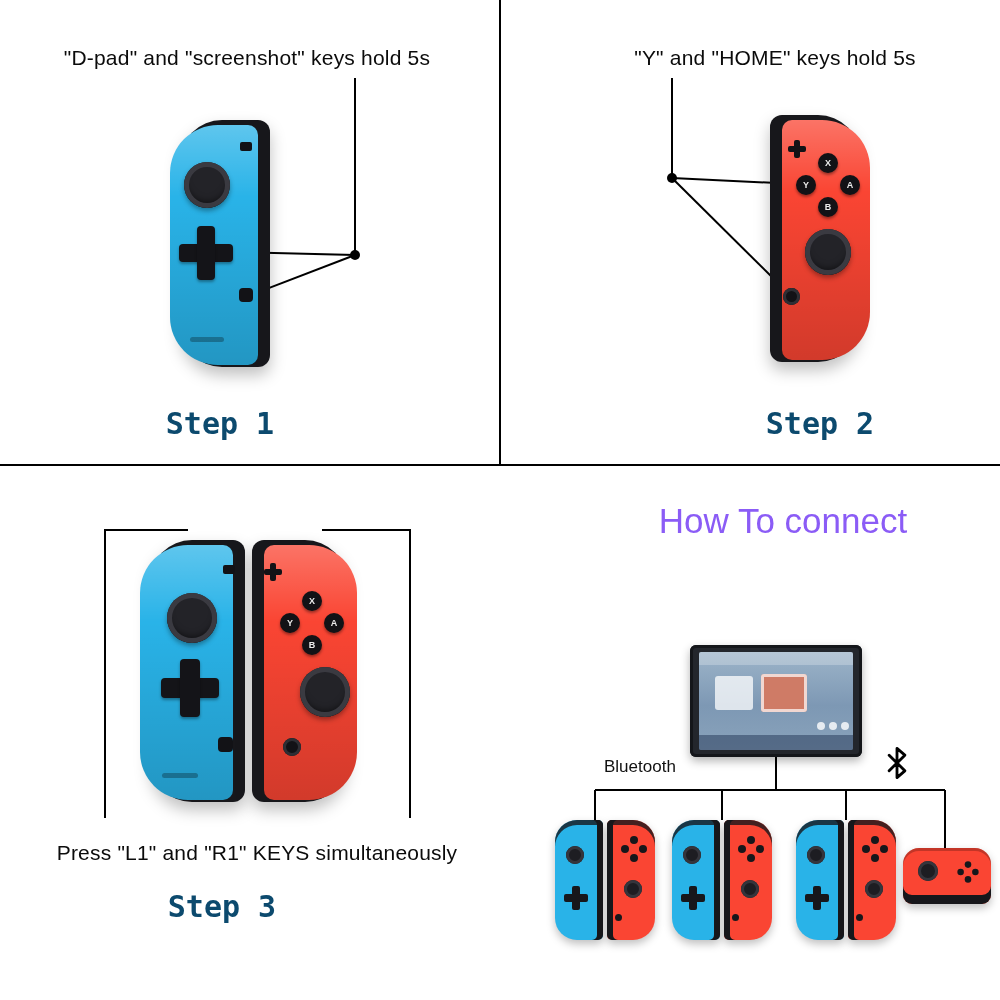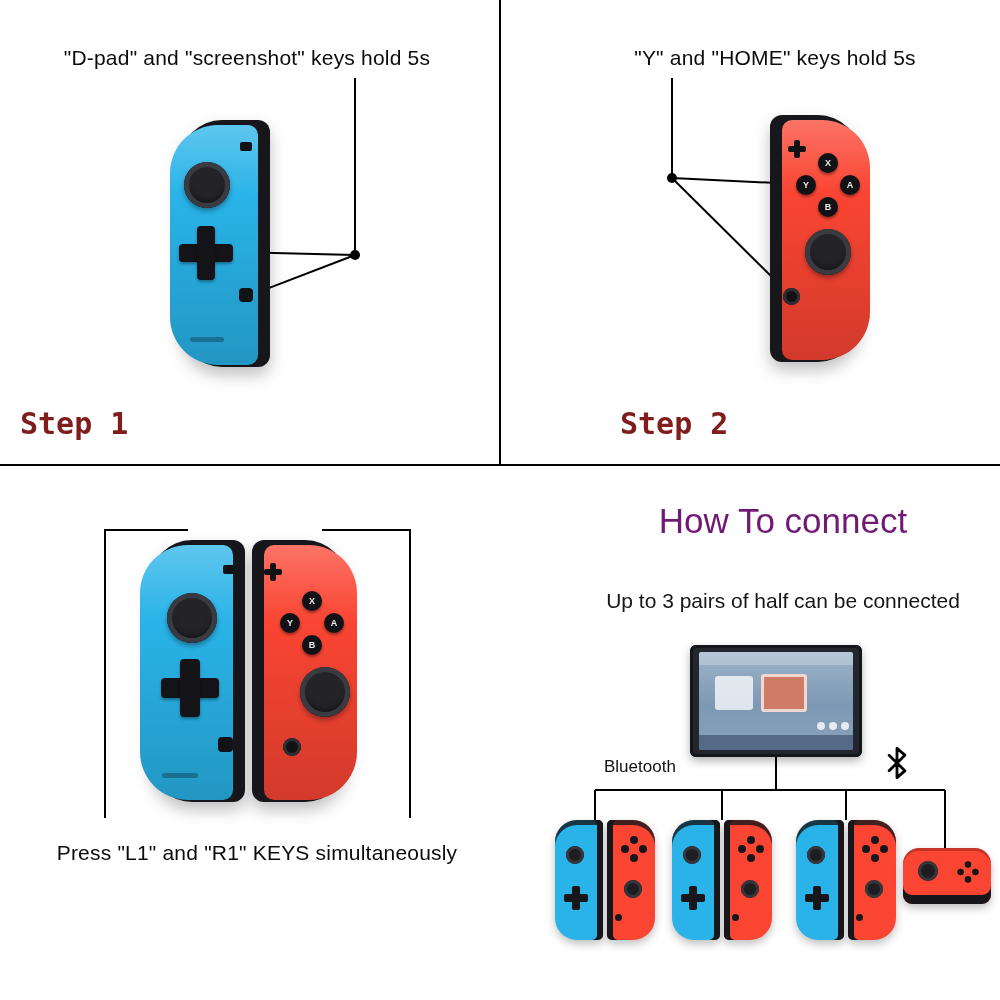--- a/index.html
+++ b/index.html
@@ -2,21 +2,21 @@
 <html style="--blue: #29b3e8; --red: #fa4533; --dark: #17171b;"><head>
 <meta charset="utf-8">
 <style>
   * { margin:0; padding:0; box-sizing:border-box; }
   html,body { background:#fff; }
   body { font-family:"Liberation Sans", sans-serif; color:#0d0d0d; }
   .canvas { position:relative; width:1000px; height:1000px; background:#fff; overflow:hidden; }
   .quad { position:absolute; }
   .divider { position:absolute; background:#000; }
   .caption { position:absolute; font-size:21px; text-align:center; letter-spacing:.2px; color:#0b0b0b; }
-  .step-label { position:absolute; font-family:"DejaVu Sans Mono", monospace; font-weight:700; font-size:30px; text-align:left; color:#7f1d1d; }
+  .step-label { position:absolute; font-family:"DejaVu Sans Mono", monospace; font-weight:700; font-size:30px; text-align:center; color:#0c4a6e; }
   .overlay { position:absolute; inset:0; pointer-events:none; }
   .overlay line, .overlay polyline { stroke:#000; stroke-width:2; fill:none; }
 
   
   .jc { position:absolute; }
   .jc .back { position:absolute; background:#17171b; box-shadow:0 8px 16px rgba(0,0,0,.25); }
   .jc-l .back { left:10px; right:0; top:-5px; bottom:-2px; border-radius:42px 12px 12px 42px; }
   .jc-r .back { right:10px; left:0; top:-5px; bottom:-2px; border-radius:12px 42px 42px 12px; }
   .jc .body { position:absolute; background-image:linear-gradient(180deg, rgba(255,255,255,.25), rgba(255,255,255,0) 30%, rgba(0,0,0,.16)); }
   .jc-l .body { left:0; right:12px; top:0; bottom:0; background-color:var(--blue); border-radius:48px 10px 10px 48px; }
@@ -35,21 +35,21 @@
   .plus { position:absolute; width:18px; height:18px; }
   .plus i { position:absolute; background:#121216; border-radius:2px; display:block; }
   .plus .h { left:0; right:0; top:6px; height:6px; }
   .plus .v { top:0; bottom:0; left:6px; width:6px; }
   .minus { position:absolute; width:12px; height:9px; background:#121216; border-radius:2px; }
   .capture { position:absolute; background:#121216; border-radius:4px; }
   .home { position:absolute; border-radius:50%; background:#121216; box-shadow:inset 0 0 0 3px #2e2e34; }
   .slot { position:absolute; height:5px; background:rgba(0,0,0,.28); border-radius:3px; }
 
   
-  .title { position:absolute; font-size:35px; text-align:center; color:#701a75; }
+  .title { position:absolute; font-size:35px; text-align:center; color:#8b5cf6; }
   .subtitle { position:absolute; font-size:22px; text-align:center; color:#161616; }
   .note { position:absolute; font-size:21px; text-align:center; color:#161616; }
   .bt-label { position:absolute; font-size:17px; color:#111; }
   .console { position:absolute; width:172px; height:112px; background:#23262c; border-radius:6px;
              box-shadow:inset 0 0 0 3px #14161a, 0 4px 10px rgba(0,0,0,.3); }
   .console .screen { position:absolute; left:9px; right:9px; top:7px; bottom:7px; overflow:hidden; border-radius:2px;
                      background:linear-gradient(180deg,#9db4c9,#7d98b4 55%,#8aa3bb); }
   .sc-top { position:absolute; left:0; right:0; top:0; height:13px; background:rgba(255,255,255,.25); display:block; }
   .sc-card { position:absolute; display:block; border-radius:3px; }
   .sc-card.c1 { left:16px; top:24px; width:38px; height:34px; background:rgba(255,255,255,.75); }
@@ -178,25 +178,25 @@
         <span class="fb bx">X</span>
         <span class="fb by">Y</span>
         <span class="fb ba">A</span>
         <span class="fb bb">B</span>
       </div>
       <div class="stick" style="left:48px; top:122px; width:50px; height:50px;"></div>
       <div class="home" style="left:31px; top:193px; width:18px; height:18px;"></div>
     </div>
 
     <div class="caption" style="left:7px; top:376px; width:500px;">Press "L1" and "R1" KEYS simultaneously</div>
+    <div class="step-label" style="left:22px; top:424px; width:400px;">Step 3</div>
   </section>
 
   <section class="quad" style="left:500px; top:465px; width:500px; height:535px;">
     <div class="title" style="left:66px; top:36px; width:434px;">How To connect</div>
-    <div class="note" style="left:66px; top:124px; width:434px;">Up to 3 pairs of half can be connected</div>
 
     <div class="console" style="left:190px; top:180px;">
       <div class="screen">
         <i class="sc-top"></i>
         <i class="sc-card c1"></i>
         <i class="sc-card c2"></i>
         <i class="sc-dot" style="left:118px;"></i>
         <i class="sc-dot" style="left:130px;"></i>
         <i class="sc-dot" style="left:142px;"></i>
         <i class="sc-dock"></i>

